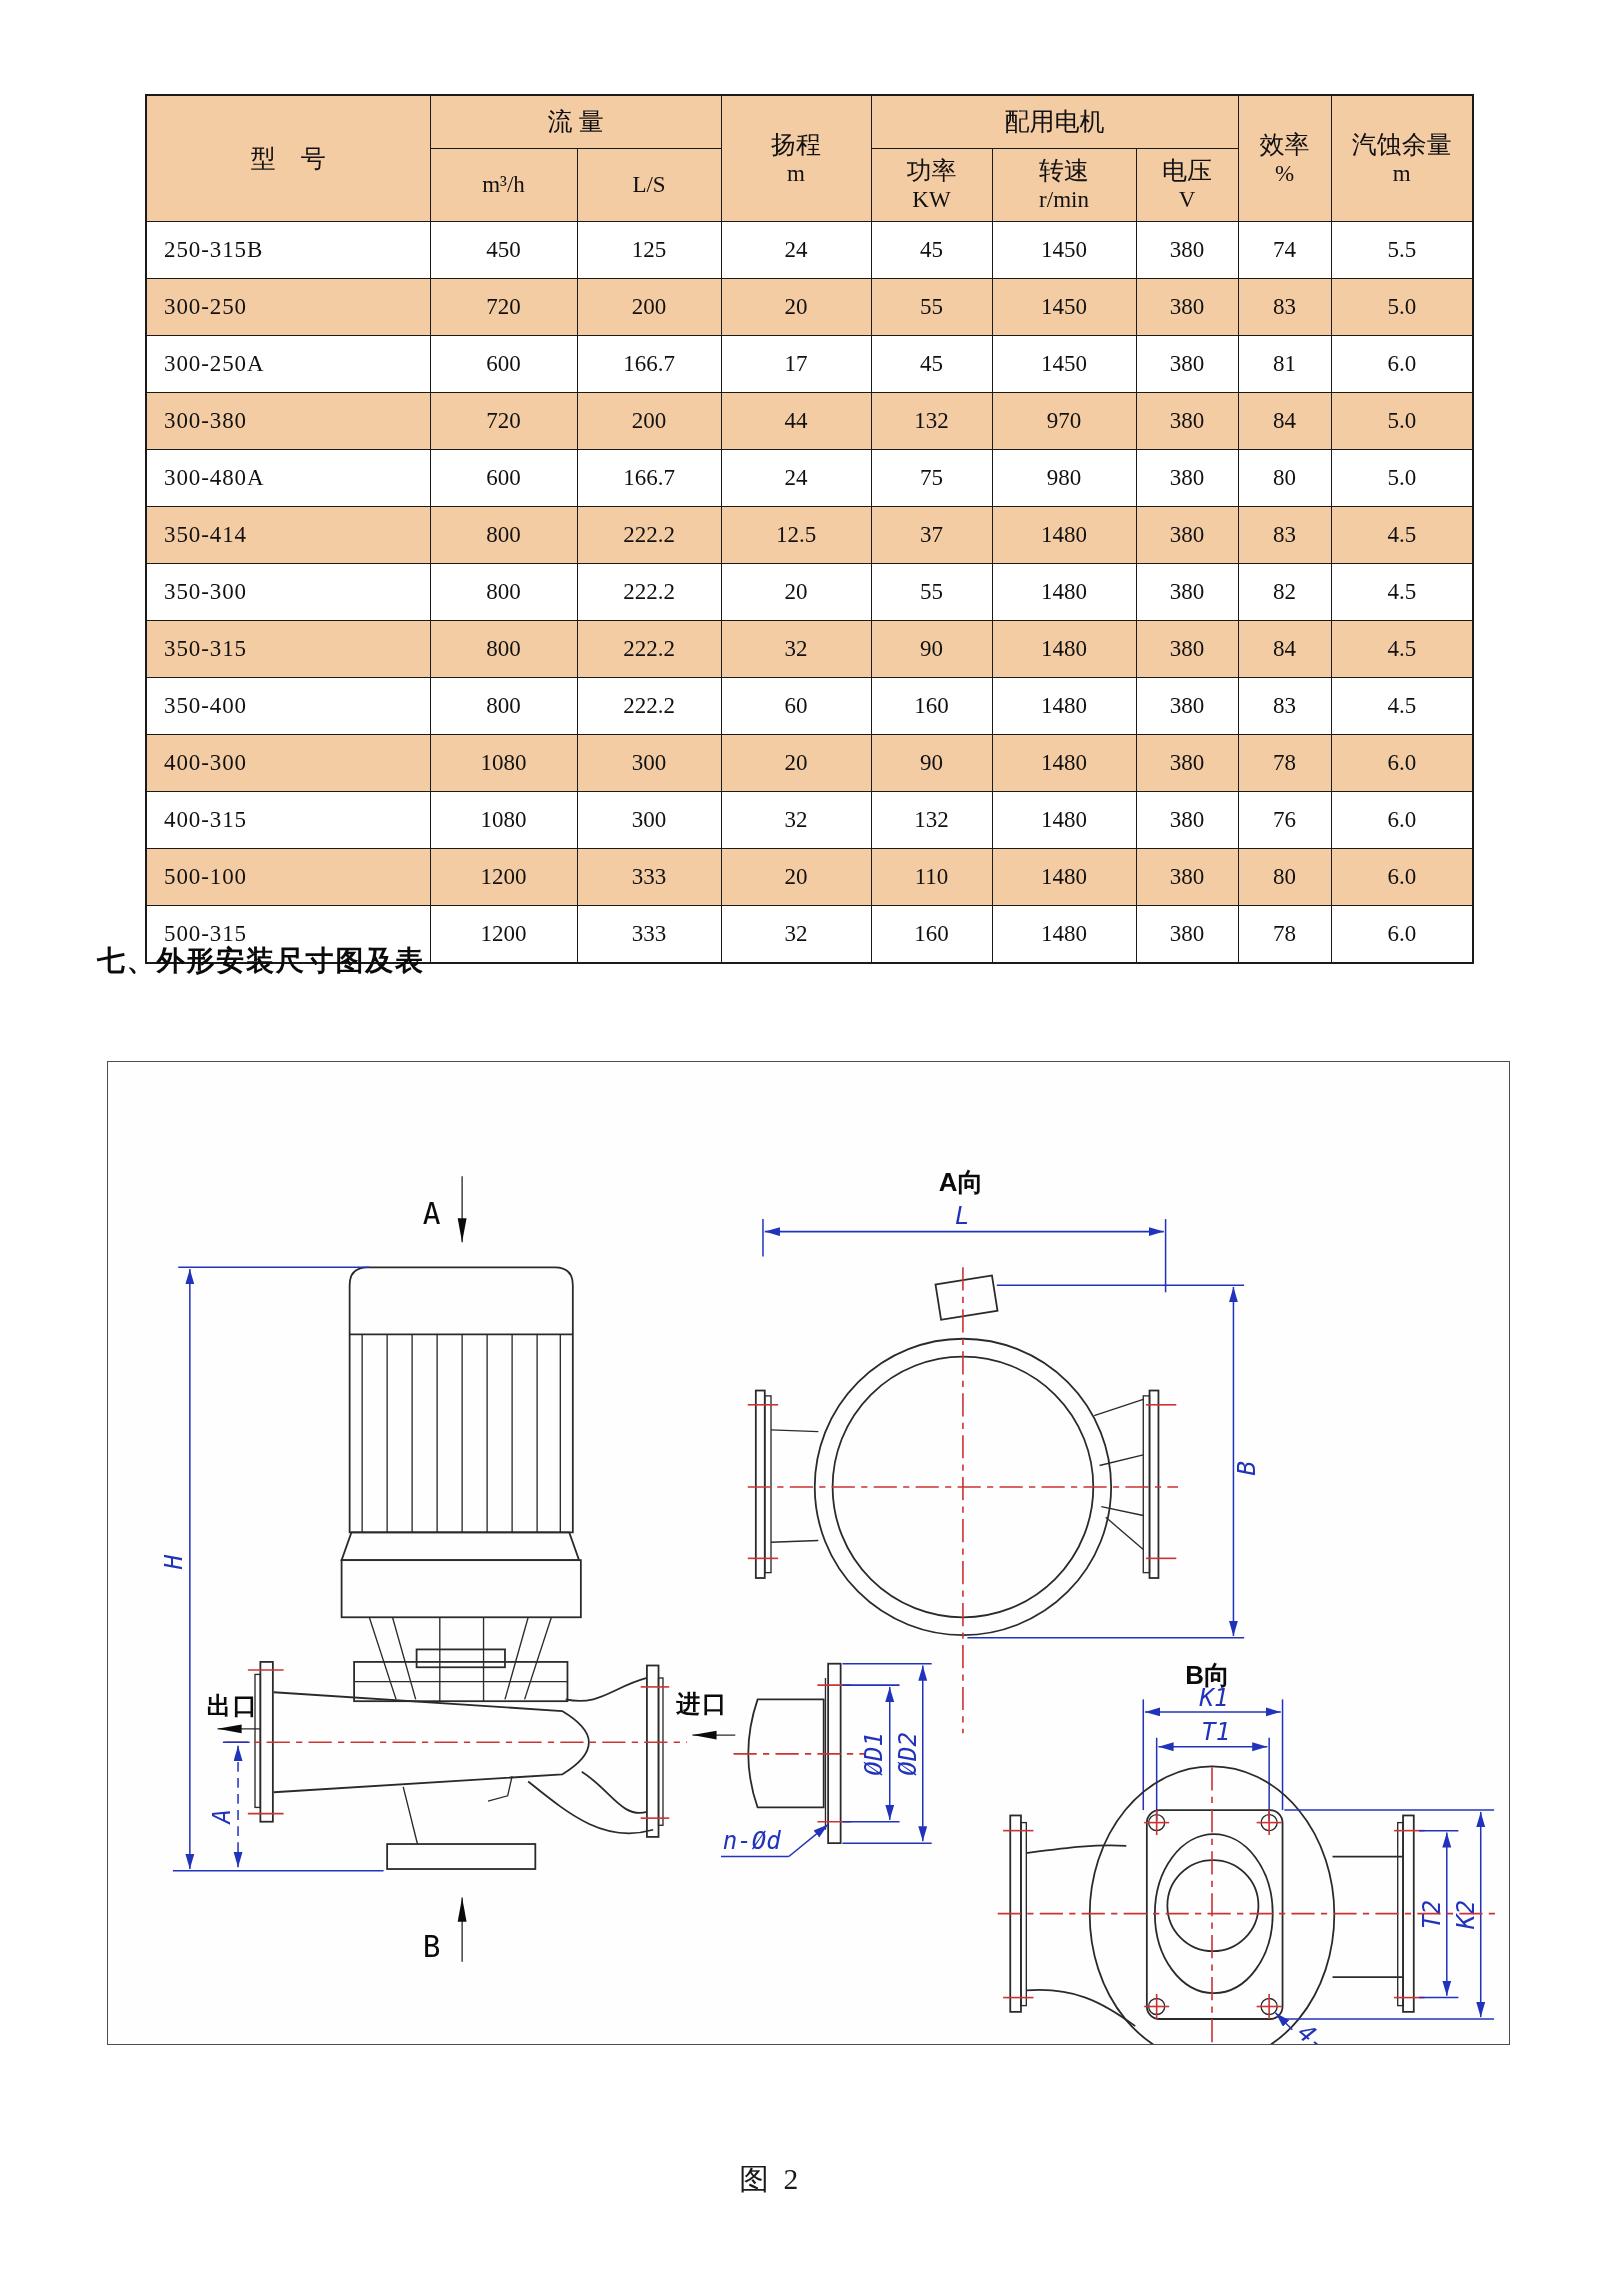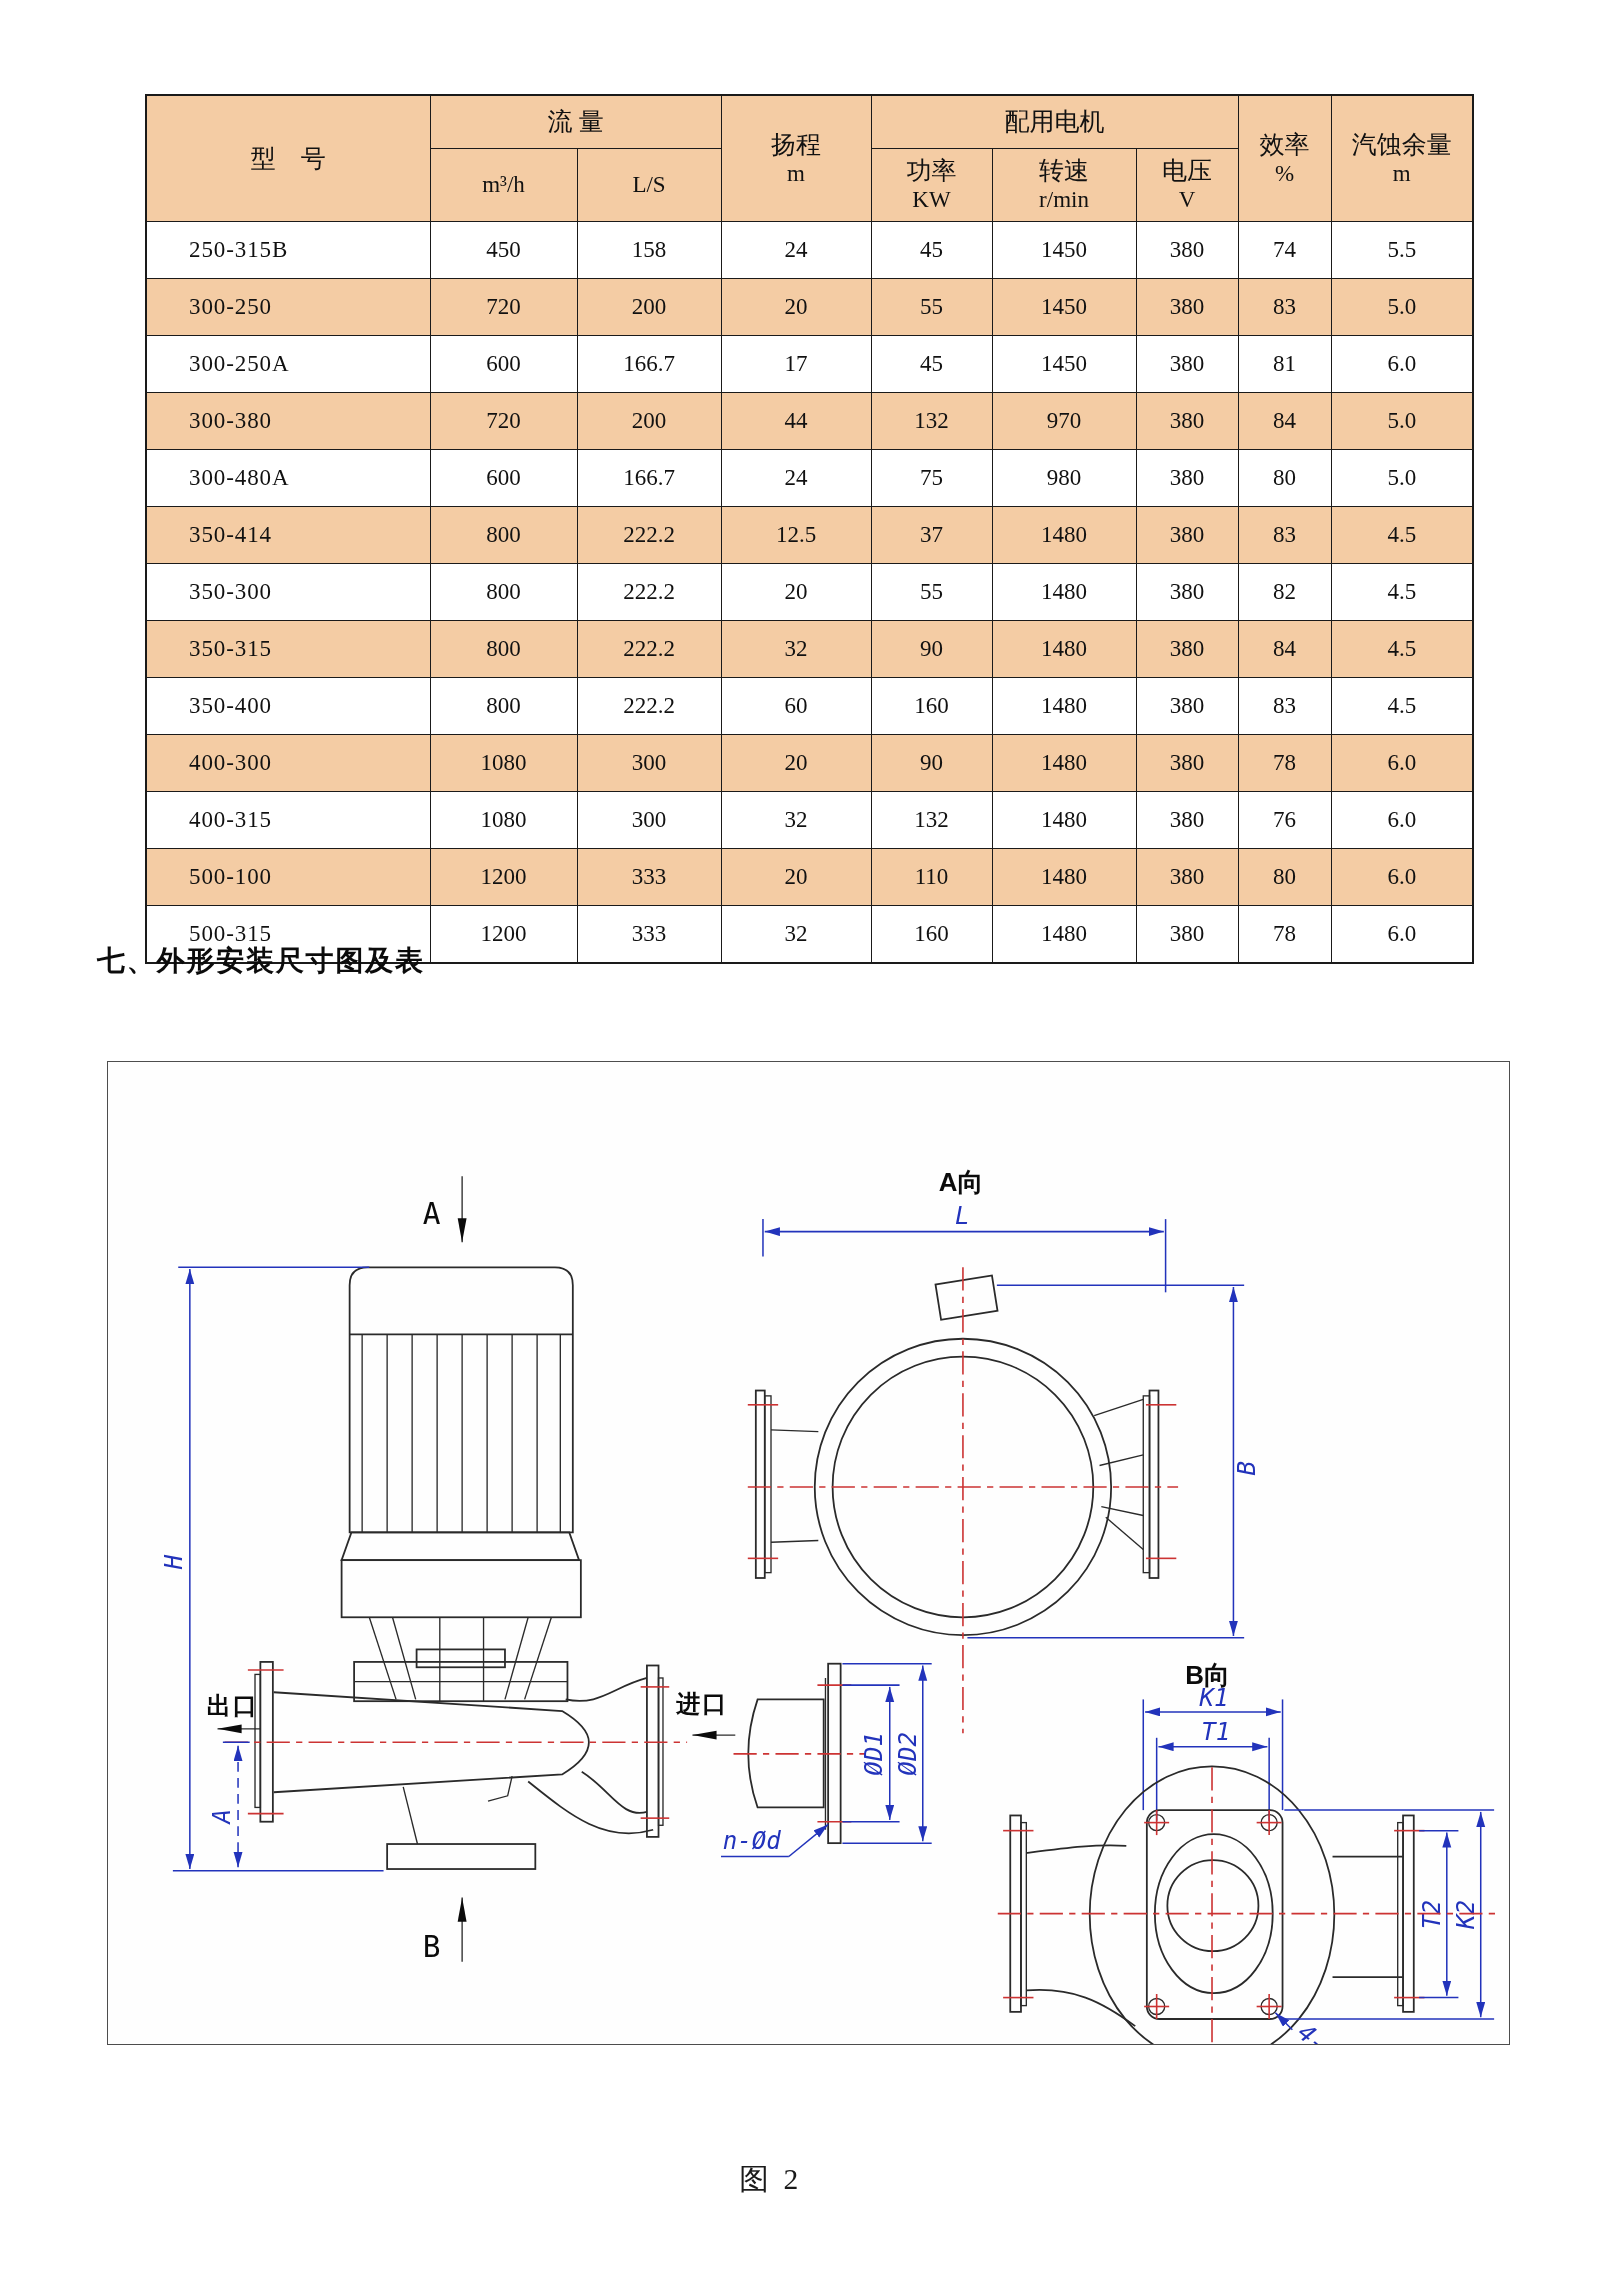--- a/index.html
+++ b/index.html
@@ -12,21 +12,21 @@
     border-collapse:collapse;table-layout:fixed;border:2.7px solid var(--tbl-border);}
   table.spec th,table.spec td{border:1.8px solid var(--tbl-border);
     font-family:"Liberation Serif",serif;overflow:hidden;}
   table.spec thead th{background:var(--stripe);font-weight:normal;
     font-size:25px;text-align:center;vertical-align:middle;line-height:1.25;}
   table.spec thead tr.h1 th{height:50px;}
   table.spec thead tr.h2 th{height:70px;}
   table.spec thead .unit{font-size:23px;}
   table.spec tbody td{height:54px;font-size:23px;text-align:center;
     vertical-align:middle;background:#ffffff;}
-  table.spec tbody td.model{text-align:left;padding-left:42px;letter-spacing:0.9px;}
+  table.spec tbody td.model{text-align:left;padding-left:17px;letter-spacing:0.9px;}
   table.spec tbody tr.stripe td{background:var(--stripe);}
 
   
   .section-heading{position:absolute;left:97px;top:942px;
     font-family:Liberation Mono, monospace;font-weight:bold;
     font-size:28px;letter-spacing:1.8px;color:#0b0b0b;}
   .fig-caption{position:absolute;left:681px;top:2143px;width:179px;
     text-align:center;font-size:29.6px;letter-spacing:3.6px;color:#1a1a1a;margin-top:16px;}
 
   
@@ -98,21 +98,21 @@
         <th>
           <div>电压</div>
           <div class="unit">V</div>
         </th>
       </tr>
     </thead>
     <tbody>
         <tr>
           <td class="model">250-315B</td>
           <td>450</td>
-          <td>158</td>
+          <td>125</td>
           <td>24</td>
           <td>45</td>
           <td>1450</td>
           <td>380</td>
           <td>74</td>
           <td>5.5</td>
         </tr>
         <tr class="stripe">
           <td class="model">300-250</td>
           <td>720</td>

